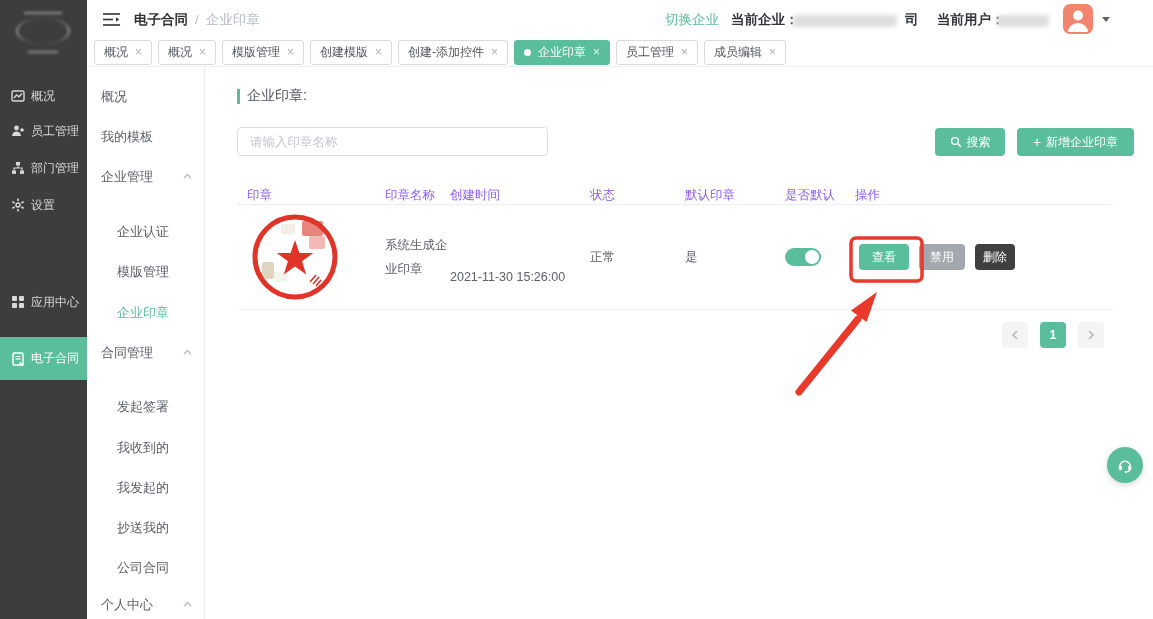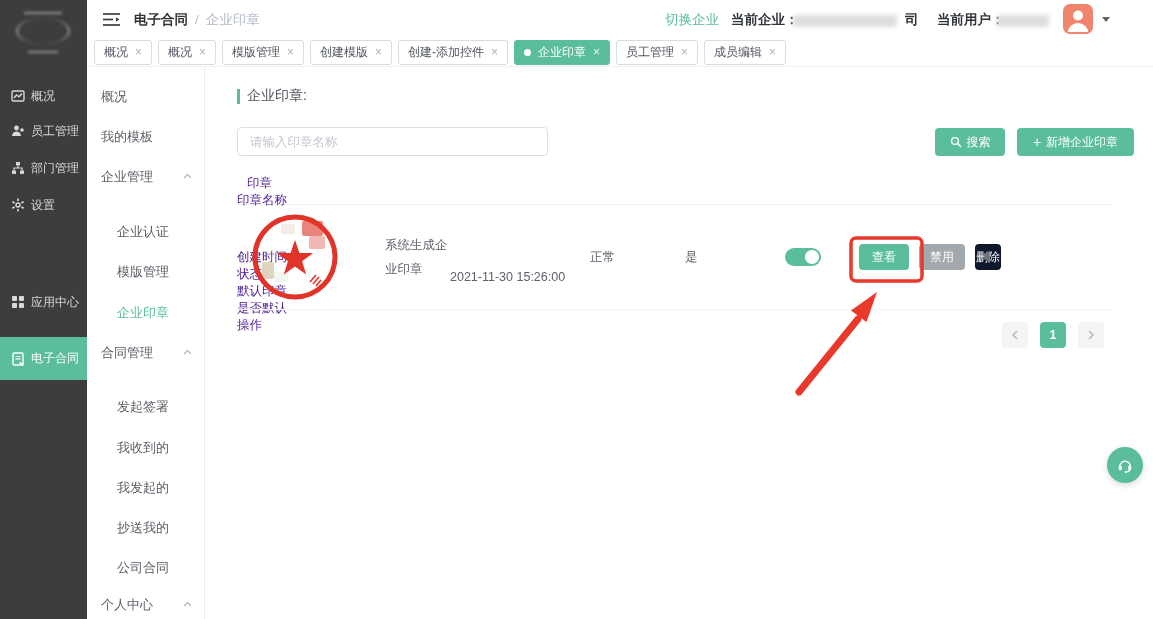--- a/index.html
+++ b/index.html
@@ -57,32 +57,32 @@
   .title-bar { width:3px; height:15px; background:#5abe9d; }
   .title-text { font-size:14px; color:#51555e; }
 
   .search-input { position:absolute; left:32px; top:60px; width:311px; height:29px; border:1px solid #dcdfe6; border-radius:4px; padding:0 12px; font-size:12.5px; color:#5a5e66; font-family:inherit; outline:none; }
   .search-input::placeholder { color:#c3c7cf; }
   .btn { border:none; border-radius:4px; color:#fff; font-size:12px; font-family:inherit; cursor:pointer; display:flex; align-items:center; justify-content:center; gap:5px; }
   .btn-search { position:absolute; left:730px; top:61px; width:70px; height:28px; background:#5abe9d; }
   .btn-add { position:absolute; left:812px; top:61px; width:117px; height:28px; background:#5abe9d; }
   .plus-glyph { font-size:14px; line-height:1; }
 
-  .thead { position:absolute; left:32px; top:108px; width:876px; height:30px; display:flex; align-items:flex-start; border-bottom:1px solid #ebeef5; font-size:12.5px; color:#4c1d95;flex-direction:column; }
+  .thead { position:absolute; left:32px; top:108px; width:876px; height:30px; display:flex; align-items:flex-end; border-bottom:1px solid #ebeef5; font-size:12.5px; color:#8b5cf6; }
   .trow { position:absolute; left:32px; top:138px; width:876px; height:105px; display:flex; align-items:center; border-bottom:1px solid #f0f2f5; font-size:12.5px; color:#5d6169; }
   .col-seal{width:148px;} .col-name{width:65px;} .col-time{width:140px;margin-top:40px;} .col-status{width:95px;} .col-default{width:100px;} .col-toggle{width:70px;} .col-actions{flex:1; display:flex; align-items:center; gap:10px;}
   .thead .col-actions{display:block;}
   .seal-wrap { margin-left:13px; width:90px; height:90px; }
   .seal-name { width:60px; line-height:24px;text-align:center; }
   .toggle { width:36px; height:18px; border-radius:9px; background:#5abe9d; position:relative; cursor:pointer; }
   .toggle .knob { position:absolute; right:2px; top:2px; width:14px; height:14px; border-radius:50%; background:#fff; }
   .act-btn { width:50px; height:26px; }
   .act-view { background:#5abe9d; margin-left:4px; }
   .act-disable { background:#a3a7ae; width:46px; }
-  .act-delete { background:#0f172a; width:26px; }
+  .act-delete { background:#404040; width:40px; }
 
   .pagination { position:absolute; left:797px; top:255px; display:flex; gap:12px; }
   .page-btn { width:26px; height:26px; border-radius:4px; background:#f4f4f5; display:flex; align-items:center; justify-content:center; cursor:pointer; }
   .page-btn.current { background:#5abe9d; color:#fff; font-size:12.5px; font-weight:bold; }
 
   .help-fab { position:absolute; left:902px; top:380px; width:36px; height:36px; border-radius:50%; background:#5abe9d; display:flex; align-items:center; justify-content:center; cursor:pointer; box-shadow:0 2px 6px rgba(0,0,0,.15); }
 
   
   .annotation-overlay { position:absolute; left:0; top:0; width:1153px; height:619px; pointer-events:none; z-index:20; }
 </style>

